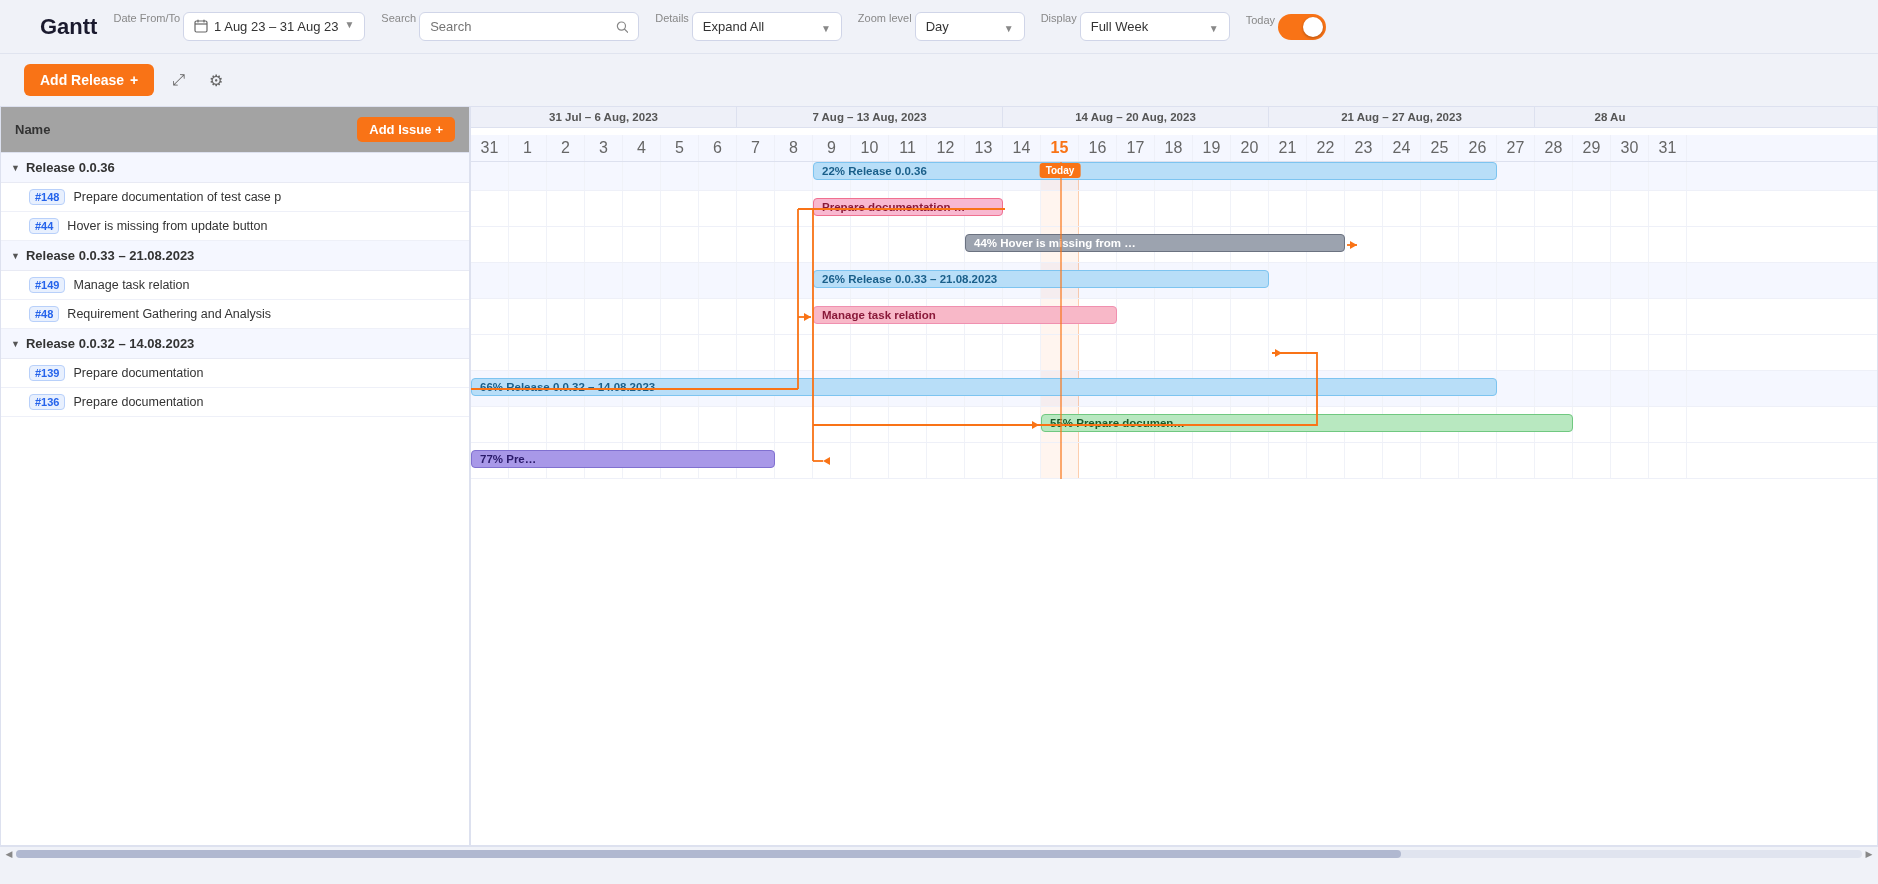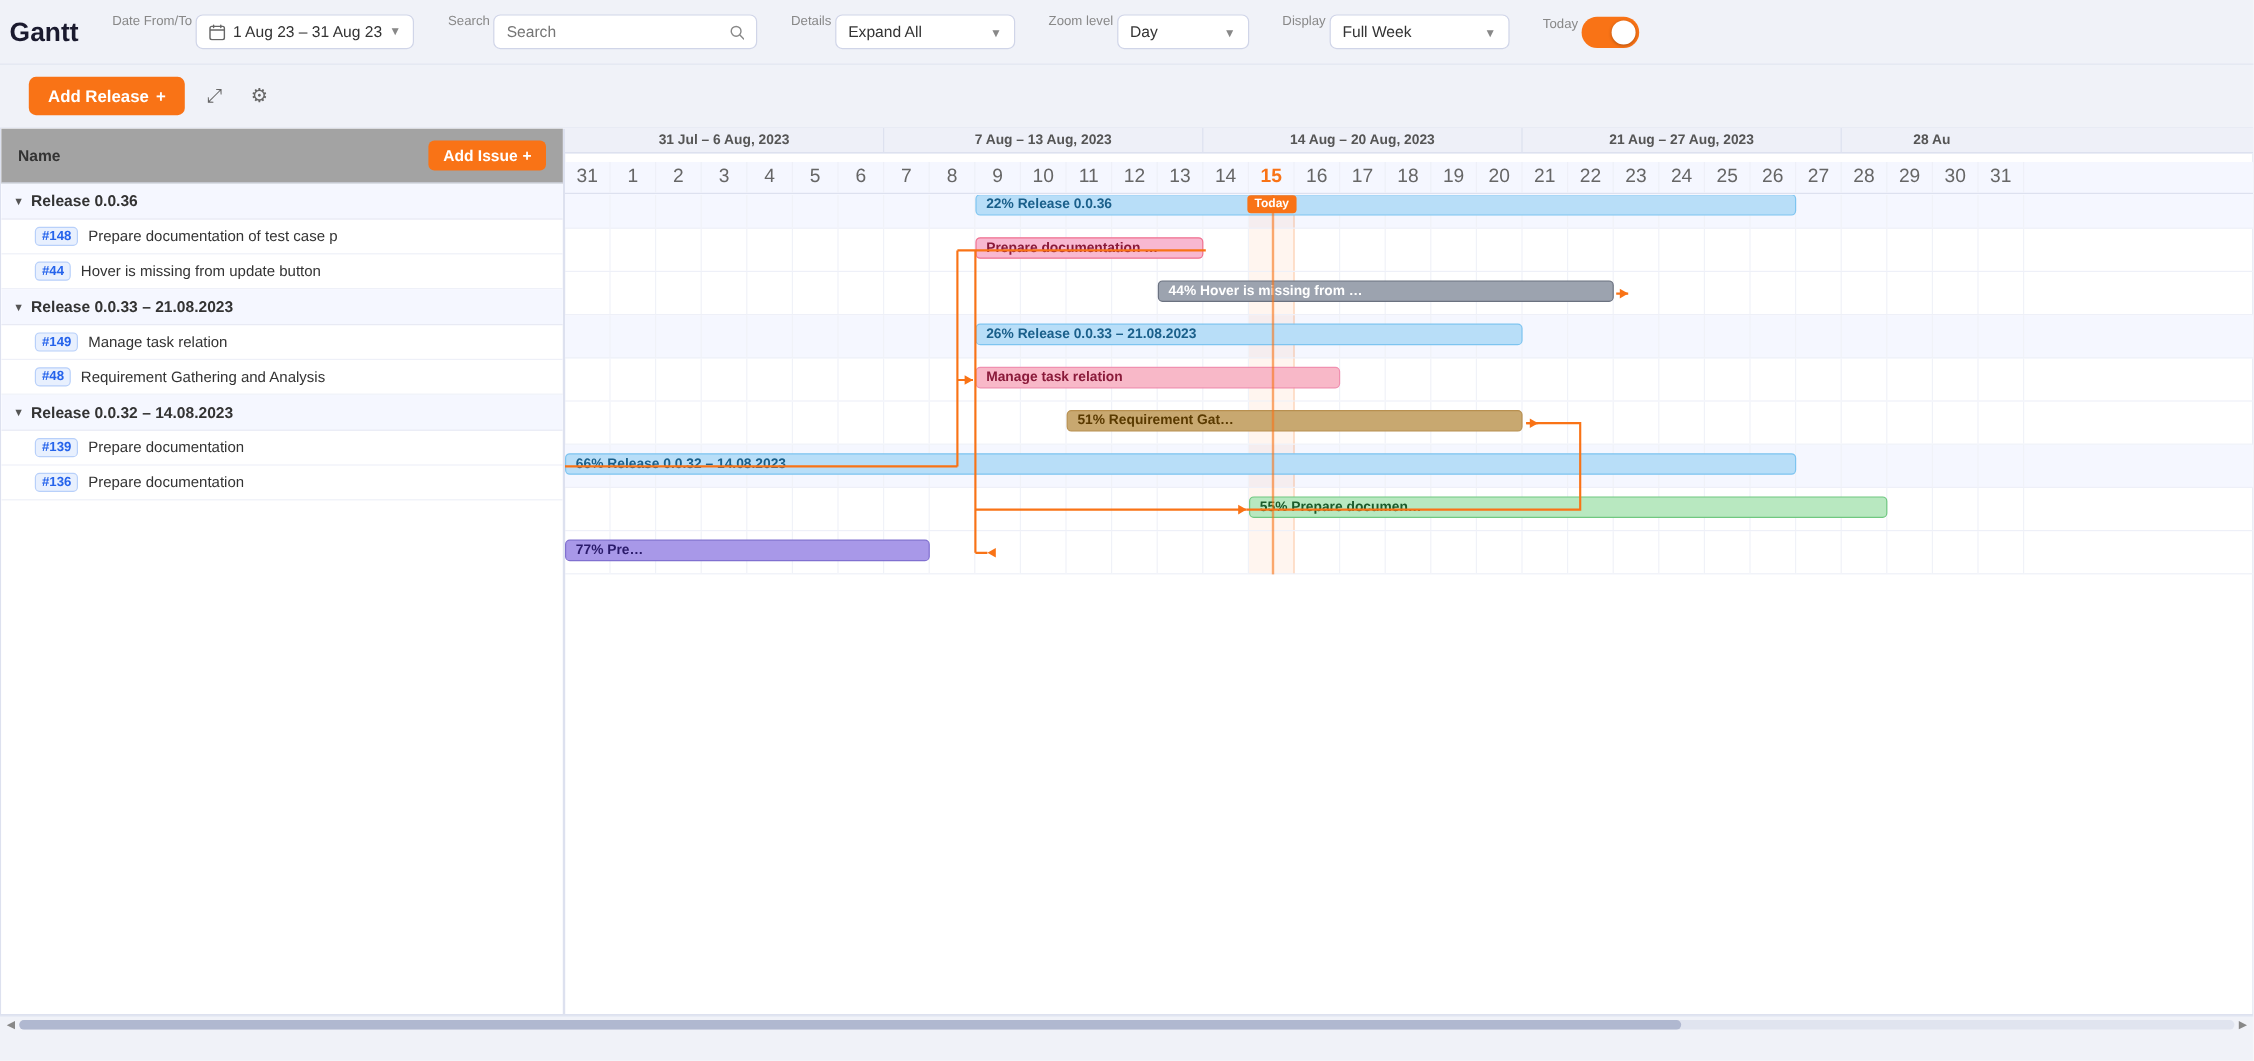--- a/index.html
+++ b/index.html
@@ -1,23 +1,23 @@
 <!DOCTYPE html>
 <html><head>
   <meta charset="utf-8">
   <style>
     * { box-sizing: border-box; margin: 0; padding: 0; }
     body { font-family: -apple-system, BlinkMacSystemFont, 'Segoe UI', sans-serif; background: #f0f2f8; font-size: 13px; color: #333; overflow: hidden; }
 
     .header {
       background: #f0f2f8;
-      padding: 12px 8px;
-      display: flex;
-      align-items: center;
-      gap: 28px;
+      padding: 12px 40px;
+      display: flex;
+      align-items: center;
+      gap: 16px;
       border-bottom: 1px solid #e0e4ef;
     }
 
     .page-title {
       font-size: 22px;
       font-weight: 700;
       color: #1a1a2e;
     }
 
     .header-group {
@@ -26,21 +26,21 @@
     }
 
     .header-label {
       font-size: 11px;
       color: #888;
       font-weight: 500;
     }
 
     .date-picker {
       display: flex;
-      align-items: center;
+      align-items: flex-start;
       gap: 6px;
       background: #fff;
       border: 1px solid #d0d5e8;
       border-radius: 6px;
       padding: 6px 10px;
       cursor: pointer;
       font-size: 13px;
       color: #333;
     }
 
@@ -976,21 +976,20 @@
                 <div class="day-col"></div>
               </div>
             </div>
             <div class="today-line" style="left: 589px; top: 0px; height: 324px;"></div>
             <div class="today-label" style="left: 589px; top: 8px;">Today</div>
             <div class="gantt-bar bar-release-036" style="left: 342px; width: 684px; top: 7px;">22%    Release 0.0.36</div>
             <div class="gantt-bar bar-prepare-doc-pink" style="left: 342px; width: 190px; top: 43px;">Prepare documentation …</div>
             <div class="gantt-bar bar-hover-gray" style="left: 494px; width: 380px; top: 79px;">44%   Hover is missing from …</div>
             <div class="gantt-bar bar-release-033" style="left: 342px; width: 456px; top: 115px;">26%   Release 0.0.33 – 21.08.2023</div>
             <div class="gantt-bar bar-manage-task" style="left: 342px; width: 304px; top: 151px;">Manage task relation</div>
-            <div class="gantt-bar bar-requirement" style="left: 418px; width: 380px; top: 187px;">51%   Requirement Gat…</div>
             <div class="gantt-bar bar-release-032" style="left: 0px; width: 1026px; top: 223px;">66%   Release 0.0.32 – 14.08.2023</div>
             <div class="gantt-bar bar-prepare-green" style="left: 570px; width: 532px; top: 259px;">55%   Prepare documen…</div>
             <div class="gantt-bar bar-prepare-purple" style="left: 0px; width: 304px; top: 295px;">77%   Pre…</div>
             <svg class="dep-svg" style="width: 1410px; height: 324px; position: absolute; top: 0px; left: 0px; pointer-events: none; z-index: 6;">
               <path d="M 327 54 L 327 234" stroke="#f97316" stroke-width="1.8" fill="none"></path>
               <path d="M 534 54 L 327 54" stroke="#f97316" stroke-width="1.8" fill="none"></path>
               <path d="M 327 162 L 340 162" stroke="#f97316" stroke-width="1.8" fill="none"></path>
               <polygon points="340,162 333,158 333,166" fill="#f97316"></polygon>
               <path d="M 327 234 L -2 234" stroke="#f97316" stroke-width="1.8" fill="none"></path>
               <path d="M 801 198 L 846 198 L 846 270 L 568 270" stroke="#f97316" stroke-width="1.8" fill="none"></path>

